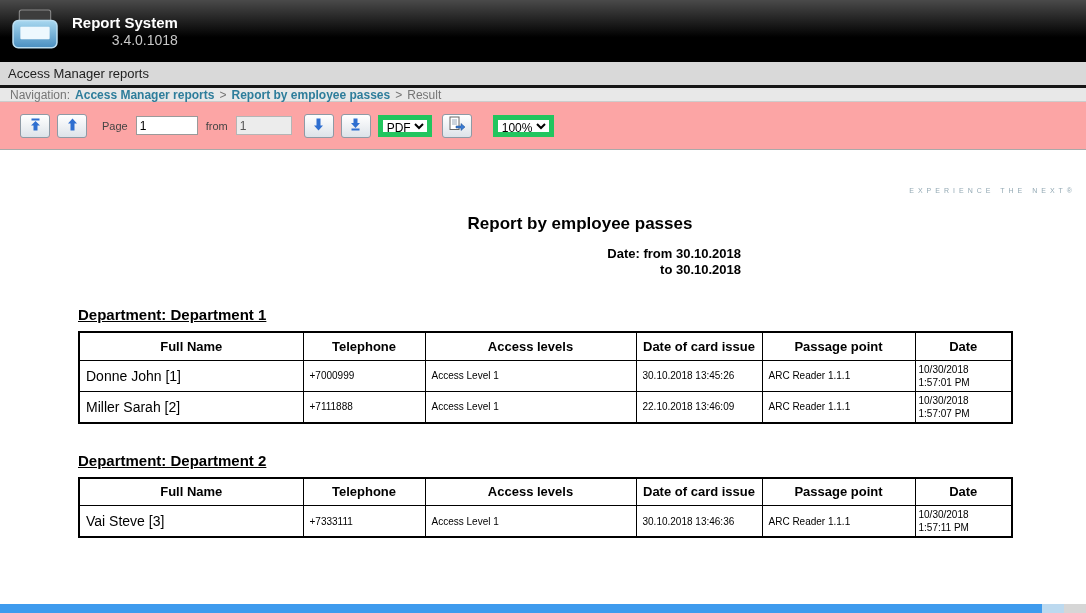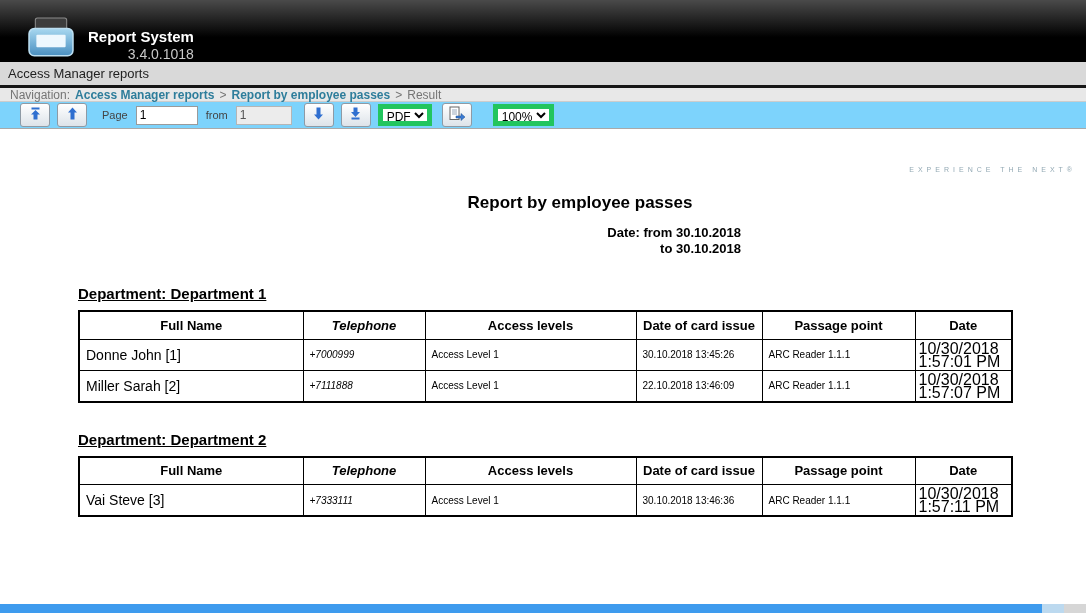--- a/index.html
+++ b/index.html
@@ -9,22 +9,22 @@
     overflow: hidden;
     background: #ffffff;
     font-family: "Liberation Sans", sans-serif;
     position: relative;
   }
 
   
   .app-header {
     height: 62px;
     background: linear-gradient(#4a4a4a, #000 60%, #000);
-    display: flex; align-items: flex-end;
-    padding-left: 26px;
+    display: flex; align-items: center;
+    padding-left: 10px;
   }
   .app-icon { width: 50px; height: 46px; margin-right: 12px; flex: 0 0 auto; }
   .title-block { display: flex; flex-direction: column; }
   .app-title { color: #ffffff; font-size: 15px; font-weight: bold; }
   .app-version { color: #c9c9c9; font-size: 14px; align-self: flex-end; margin-top: 1px; }
 
   
   .subheader {
     height: 26px; background: #d9d9d9;
     border-bottom: 3px solid #161616;
@@ -40,21 +40,21 @@
     display: flex; align-items: center;
     padding-left: 10px;
     font-size: 12px; color: #757575;
   }
   .breadcrumb-bar > * { margin-right: 5px; }
   .bc-link { color: #2e7d9b; font-weight: bold; text-decoration: none; cursor: pointer; }
   .bc-sep { color: #757575; }
 
   
   .toolbar {
-    height: 27px; background: #7dd3fc;
+    height: 48px; background: #fca5a5;
     border-bottom: 1px solid #a9a9a9;
     display: flex; align-items: center;
     padding-left: 20px;
     font-size: 11px; color: #333333;
   }
   .tb-btn {
     width: 30px; height: 24px;
     border: 1px solid #8e9aa5; border-radius: 3px;
     background: linear-gradient(#ffffff, #dde3e9);
     display: inline-flex; align-items: center; justify-content: center;
@@ -102,27 +102,27 @@
   .report-table { border-collapse: collapse; width: 100%; border: 2px solid #000000; table-layout: fixed; }
   .report-table th {
     border: 1px solid #000000; font-size: 13px; font-weight: bold;
     text-align: center; height: 28px; padding: 2px 4px; background: #ffffff;
   }
   .report-table td {
     border: 1px solid #000000; font-size: 10px;
     padding: 2px 6px; height: 31px; vertical-align: middle; background: #ffffff;
   }
   .report-table th:nth-child(1), .report-table td:nth-child(1) { width: 224px; }
-  .report-table th:nth-child(2), .report-table td:nth-child(2) { width: 122px; font-style: italic; }
+  .report-table th:nth-child(2), .report-table td:nth-child(2) { width: 122px; }
   .report-table th:nth-child(3), .report-table td:nth-child(3) { width: 211px; }
   .report-table th:nth-child(4), .report-table td:nth-child(4) { width: 126px; }
   .report-table th:nth-child(5), .report-table td:nth-child(5) { width: 153px; }
   .report-table th:nth-child(6), .report-table td:nth-child(6) { width: 97px; }
   td.cell-name { font-size: 14px; }
-  td.cell-date { font-size: 16px; line-height: 13px; padding: 2px 3px; }
+  td.cell-date { font-size: 10px; line-height: 13px; padding: 2px 3px; }
 
   
   .hscroll {
     position: absolute; left: 0; bottom: 0;
     height: 9px; width: 100%; background: #bcd9ef;
     display: flex; cursor: pointer;
   }
   .hthumb { width: 1042px; background: #3e9bee; }
   .hcorner { position: absolute; right: 0; bottom: 0; width: 22px; height: 9px; background: #d6d6d6; }
 </style>

